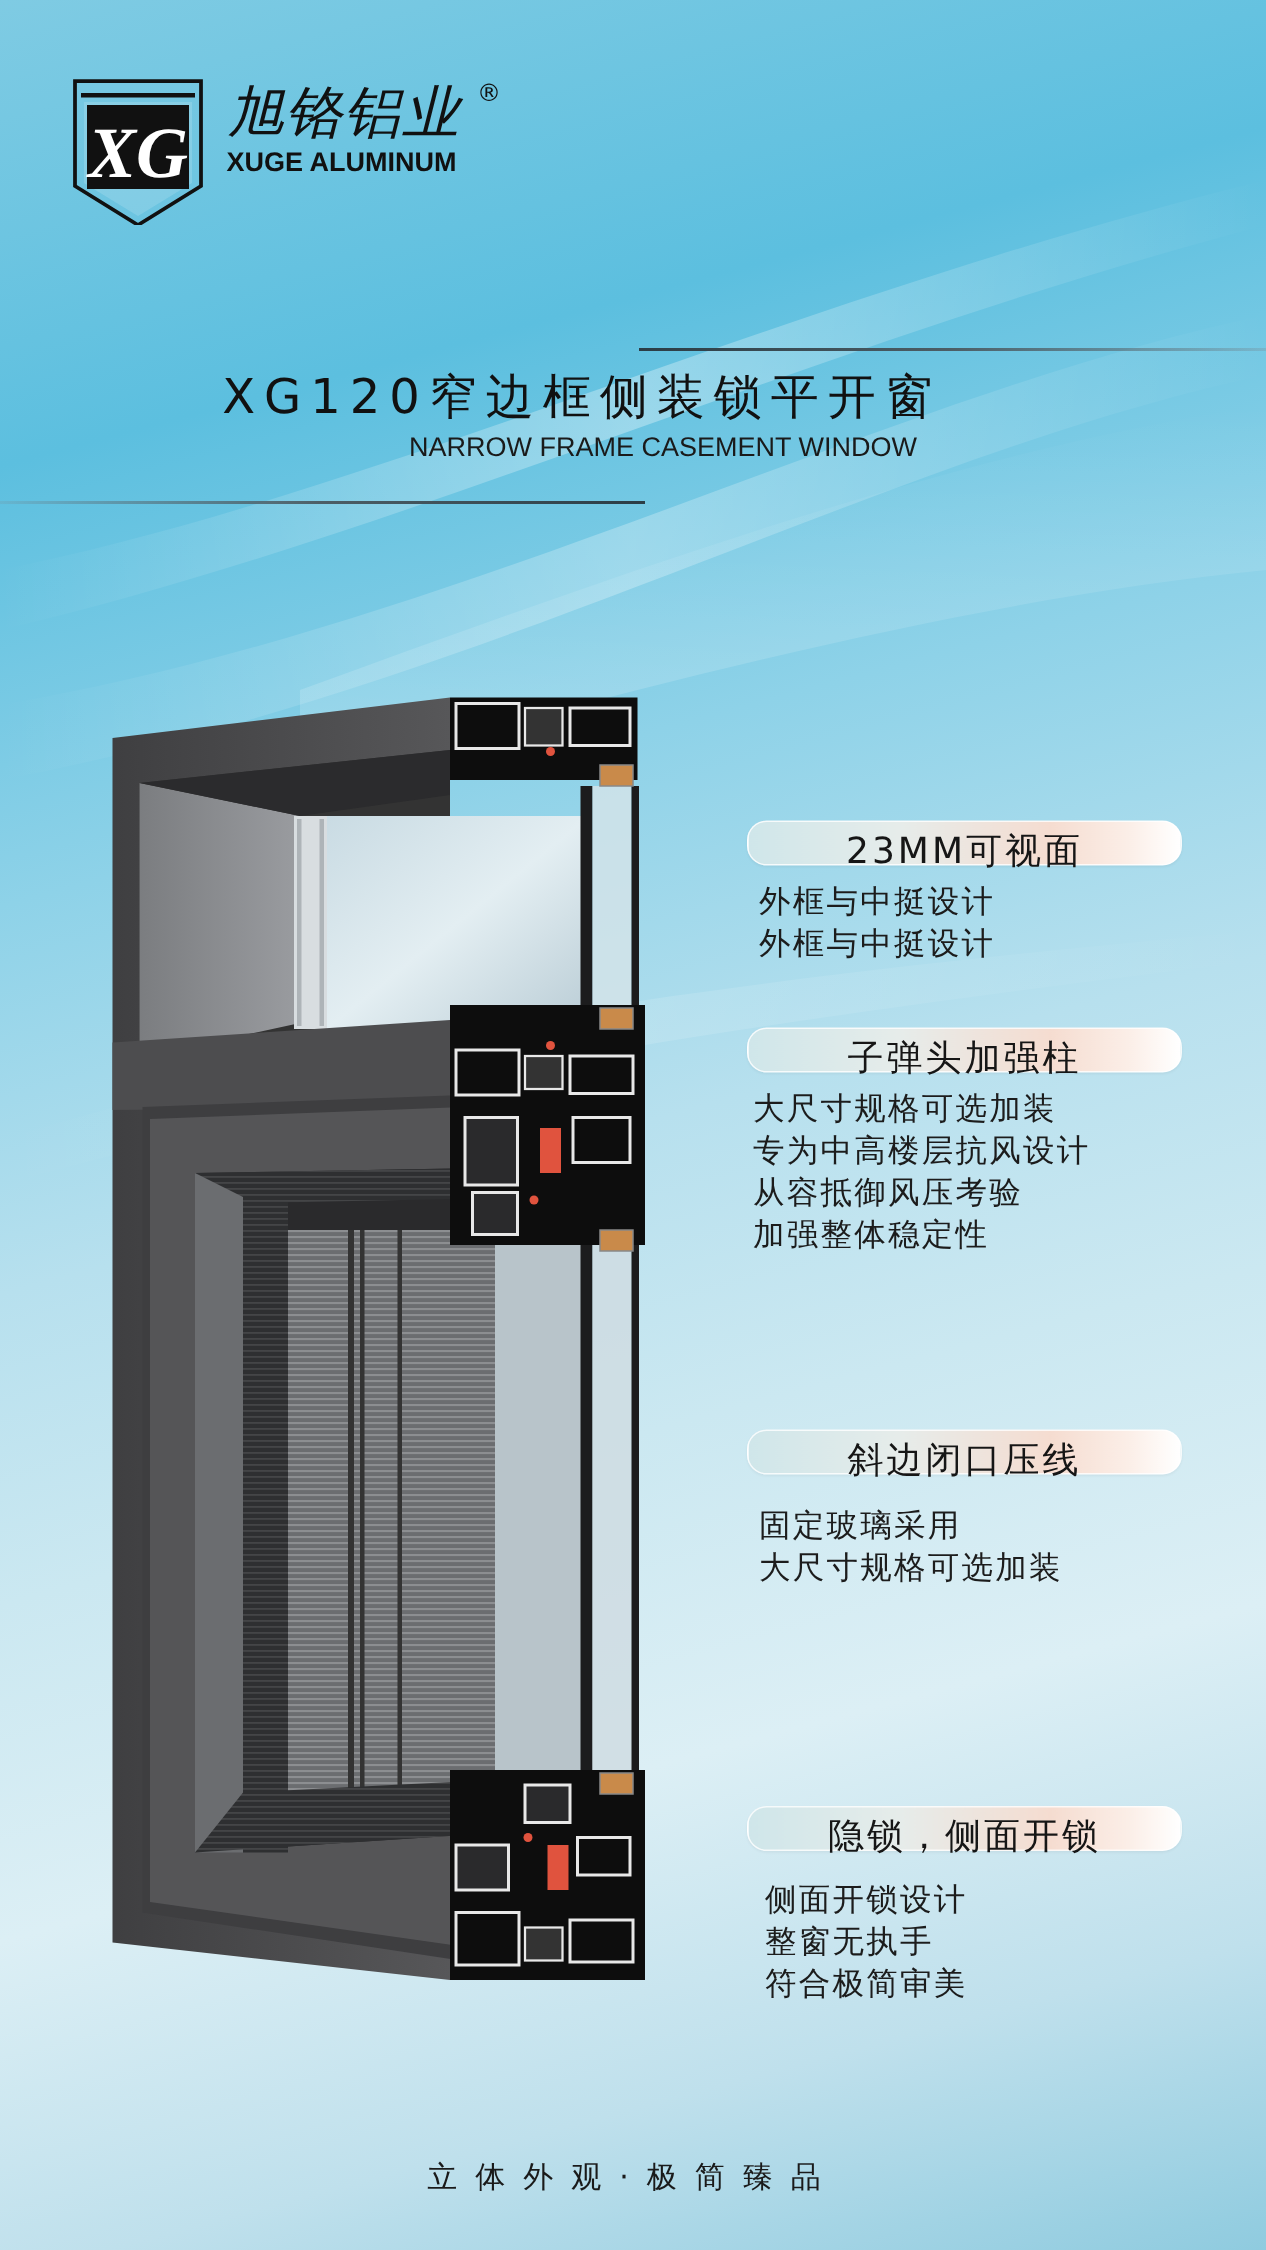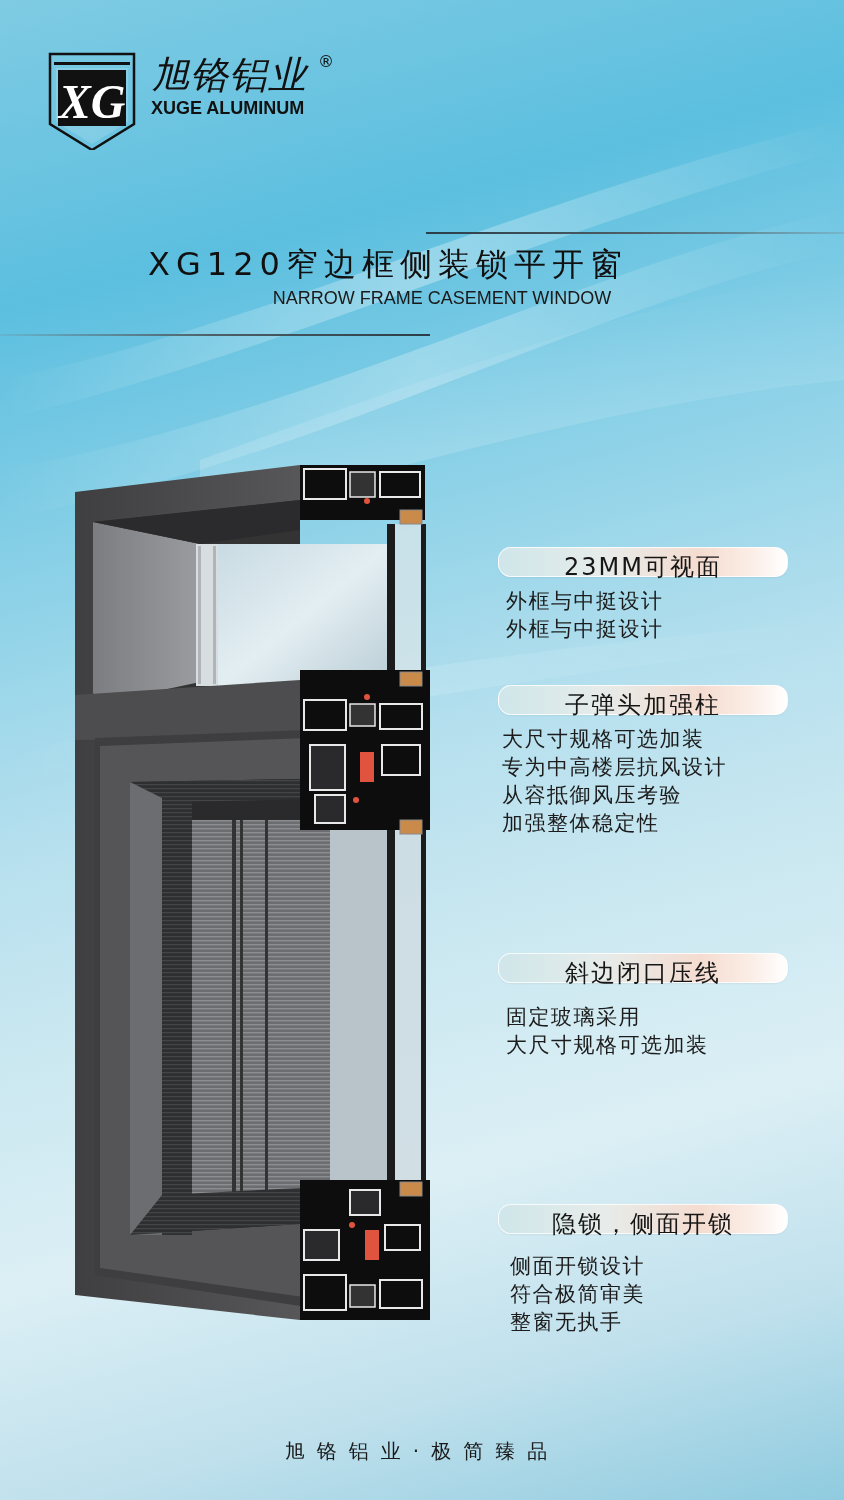--- a/index.html
+++ b/index.html
@@ -199,18 +199,18 @@
   <div class="feature-lines" style="margin-top:20px;">
     <div>固定玻璃采用</div>
     <div>大尺寸规格可选加装</div>
   </div>
 </div>
 
 <div class="feature" style="top:1204px;">
   <div class="feature-tag">隐锁，侧面开锁</div>
   <div class="feature-lines" style="margin-top:18px; padding-left:12px;">
     <div>侧面开锁设计</div>
+    <div>整窗无执手</div>
     <div>符合极简审美</div>
-    <div>整窗无执手</div>
-  </div>
-</div>
-
-<div class="slogan">旭铬铝业·极简臻品</div>
+  </div>
+</div>
+
+<div class="slogan">立体外观·极简臻品</div>
 
 </body></html>

